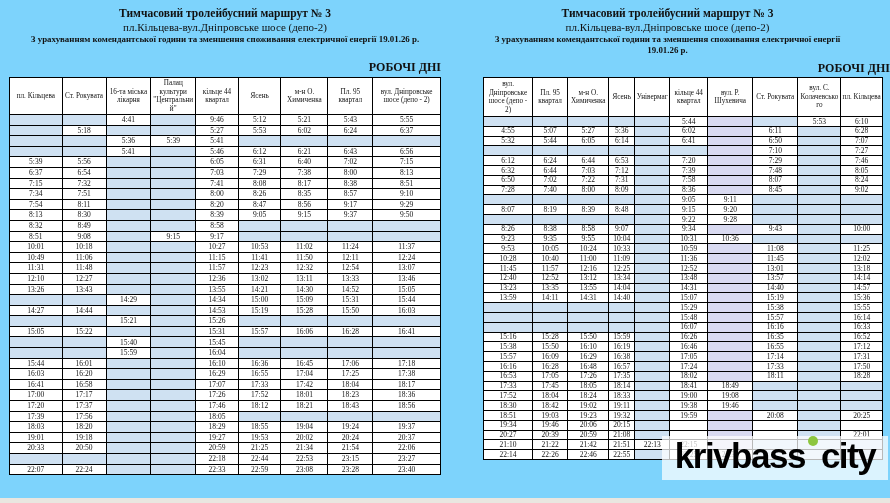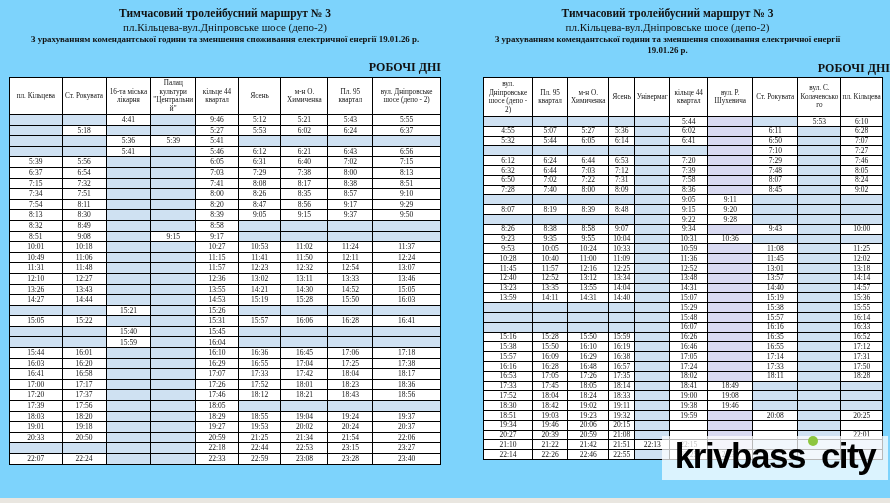--- a/index.html
+++ b/index.html
@@ -298,20 +298,31 @@
             <td class="ct">13:43</td>
             <td class="ce"></td>
             <td class="ce"></td>
             <td class="ct">13:55</td>
             <td class="ct">14:21</td>
             <td class="ct">14:30</td>
             <td class="ct">14:52</td>
             <td class="ct">15:05</td>
           </tr>
           <tr>
+            <td class="ce"></td>
+            <td class="ce"></td>
+            <td class="ct">14:29</td>
+            <td class="ce"></td>
+            <td class="ct">14:34</td>
+            <td class="ct">15:00</td>
+            <td class="ct">15:09</td>
+            <td class="ct">15:31</td>
+            <td class="ct">15:44</td>
+          </tr>
+          <tr>
             <td class="ct">14:27</td>
             <td class="ct">14:44</td>
             <td class="ce"></td>
             <td class="ce"></td>
             <td class="ct">14:53</td>
             <td class="ct">15:19</td>
             <td class="ct">15:28</td>
             <td class="ct">15:50</td>
             <td class="ct">16:03</td>
           </tr>

